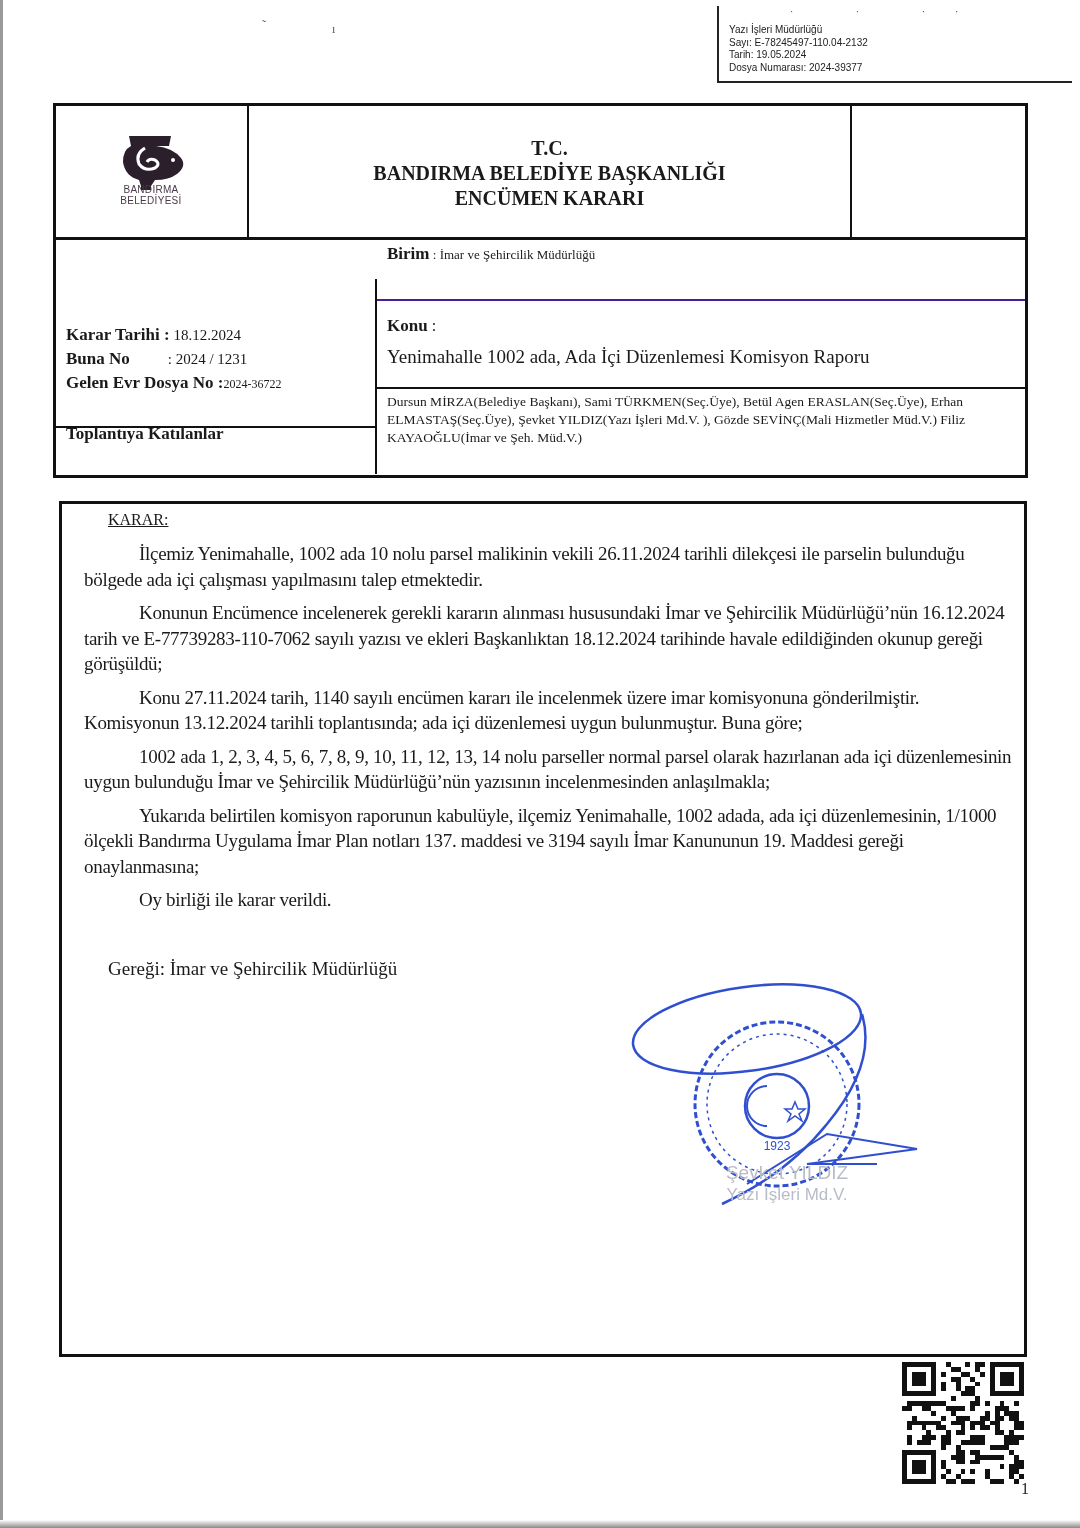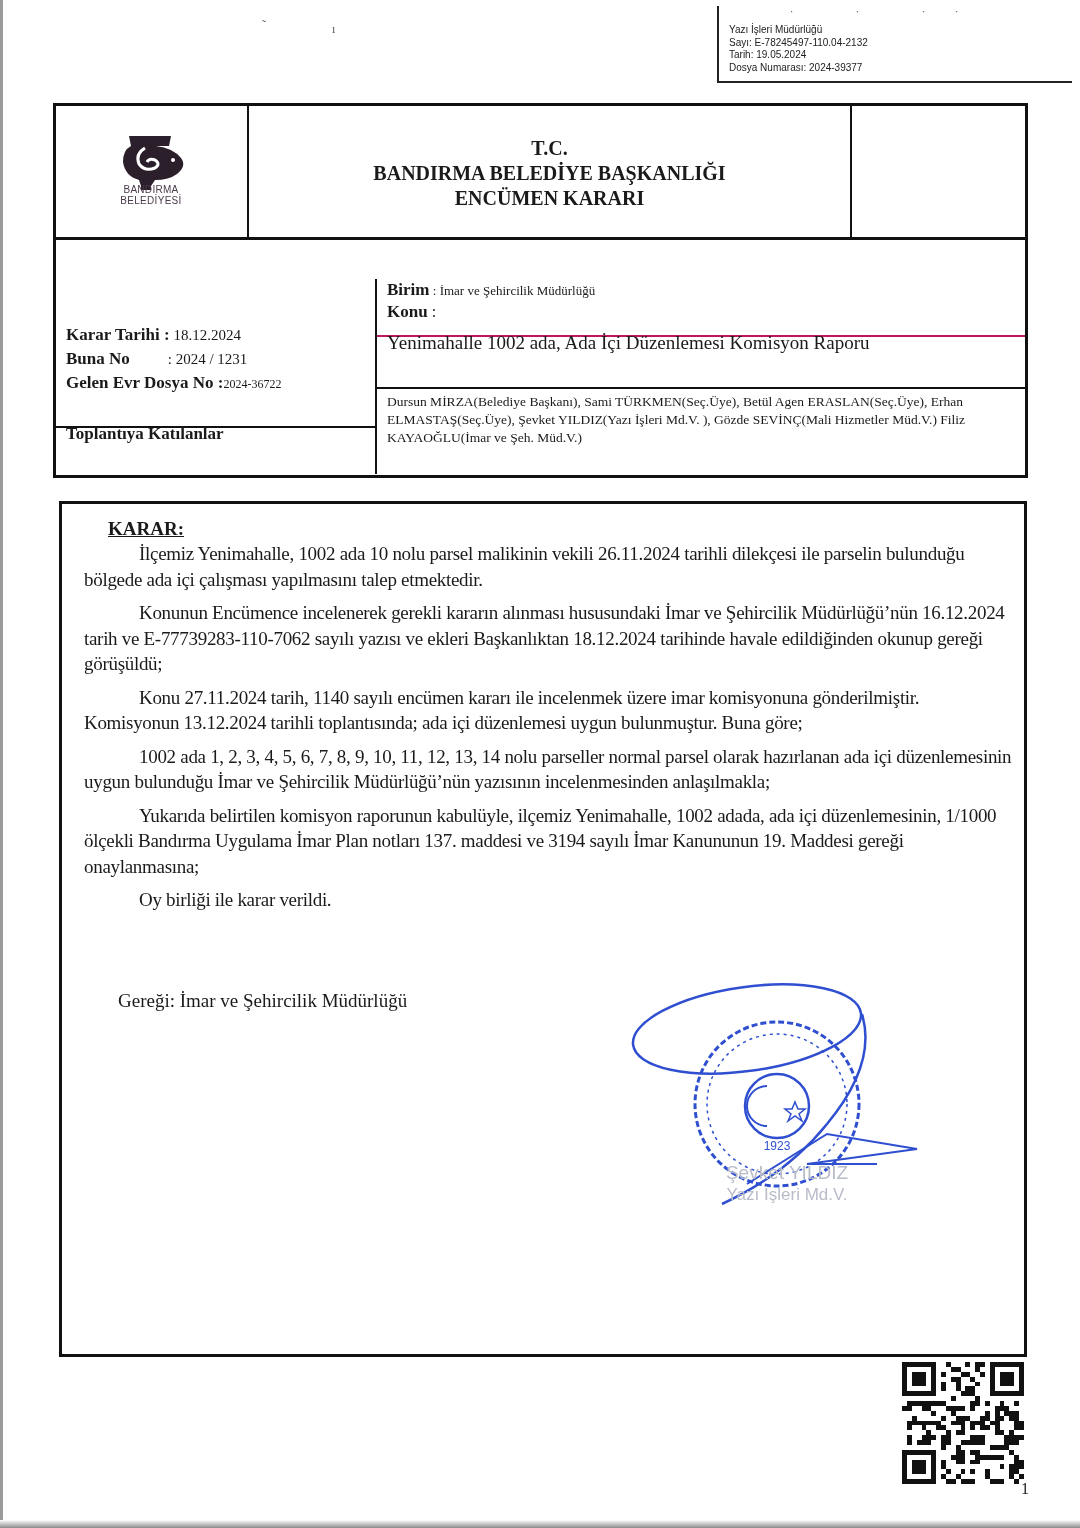--- a/index.html
+++ b/index.html
@@ -29,33 +29,33 @@
   .logo { position:absolute; left:55px; top:22px; width:80px; height:85px; }
   .logo-text { position:absolute; left:40px; top:78px; width:110px; text-align:center;
     font-family:"Liberation Sans", sans-serif; font-size:10px; line-height:11px; color:#4a3a4a; letter-spacing:0.3px; }
 
   
   .info { position:absolute; left:53px; top:238px; width:975px; height:240px; border:3px solid #111; border-top:2px solid #111; box-sizing:border-box; }
   .info .left-top { position:absolute; left:0; top:0; width:319px; height:147px; border-right:2px solid #111; border-bottom:2px solid #111;margin-top:39px; }
   .info .meta { position:absolute; left:10px; top:44px; font-size:16px; line-height:23px; }
   .info .meta b { font-size:17px; }
   .info .meta .v { font-size:15px; }
-  .info .birim { position:absolute; left:321px; top:0; width:648px; height:59px; border-bottom:2px solid #be185d;margin-top:36px; }
+  .info .birim { position:absolute; left:321px; top:0; width:648px; height:59px; border-bottom:2px solid #4c1d95; }
   .info .konu { position:absolute; left:321px; top:61px; width:648px; height:86px; border-bottom:2px solid #111; }
   .lbl { font-weight:bold; font-size:17px; }
   .small-val { font-size:13px; }
   .info .left-bot { position:absolute; left:0; top:149px; width:319px; height:85px; border-right:2px solid #111; }
   .info .attendees { position:absolute; left:321px; top:149px; width:648px; height:85px; font-size:13.5px; line-height:18px; padding:4px 4px 0 10px; box-sizing:border-box; }
 
   
   .karar { position:absolute; left:59px; top:501px; width:968px; height:856px; border:3px solid #111; box-sizing:border-box; }
-  .karar-title { position:absolute; left:46px; top:14px; font-weight:bold; font-size:19px; text-decoration:underline; }
+  .karar-title { position:absolute; left:46px; top:7px; font-weight:normal; font-size:16px; text-decoration:underline; }
   .karar-body { position:absolute; left:14px; top:29px; width:945px; font-size:19px; line-height:25.5px; letter-spacing:-0.3px; }
   .karar-body p { margin:8px; text-indent:55px; }
-  .geregi { position:absolute; left:56px; top:454px; font-size:19px;margin-top:32px; }
+  .geregi { position:absolute; left:46px; top:454px; font-size:19px; }
   .seal { position:absolute; left:565px; top:470px; width:300px; height:240px; }
 
   
   .qr { position:absolute; left:902px; top:1362px; width:122px; height:122px; }
   .page-num { position:absolute; left:1021px; top:1480px; font-size:16px; color:#222; }
 </style>
 </head>
 <body>
 
 <div class="scan-edge-left"></div>
@@ -98,21 +98,21 @@
       <div><b>Buna No</b><span style="display:inline-block;width:38px"></span><span class="v">: 2024 / 1231</span></div>
       <div><b>Gelen Evr Dosya No :</b><span class="v" style="font-size:12px">2024-36722</span></div>
     </div>
   </div>
   <div class="birim">
     <div style="padding:4px 0 0 10px;">
       <span class="lbl">Birim</span><span class="small-val"> : </span><span class="small-val">İmar ve Şehircilik Müdürlüğü</span>
     </div>
   </div>
   <div class="konu">
-    <div style="padding:1px 0 0 10px;">
+    <div style="padding:15px 0 0 10px;">
       <span class="lbl">Konu</span><span> :</span>
     </div>
     <div style="padding:10px 0 0 10px; font-size:19px;">Yenimahalle 1002 ada, Ada İçi Düzenlemesi Komisyon Raporu</div>
   </div>
   <div class="left-bot">
     <div style="position:absolute;left:10px;top:35px;font-weight:bold;font-size:17px;">Toplantıya Katılanlar</div>
   </div>
   <div class="attendees">Dursun MİRZA(Belediye Başkanı), Sami TÜRKMEN(Seç.Üye), Betül Agen ERASLAN(Seç.Üye), Erhan ELMASTAŞ(Seç.Üye), Şevket YILDIZ(Yazı İşleri Md.V. ), Gözde SEVİNÇ(Mali Hizmetler Müd.V.) Filiz KAYAOĞLU(İmar ve Şeh. Müd.V.)</div>
 </div>
 

